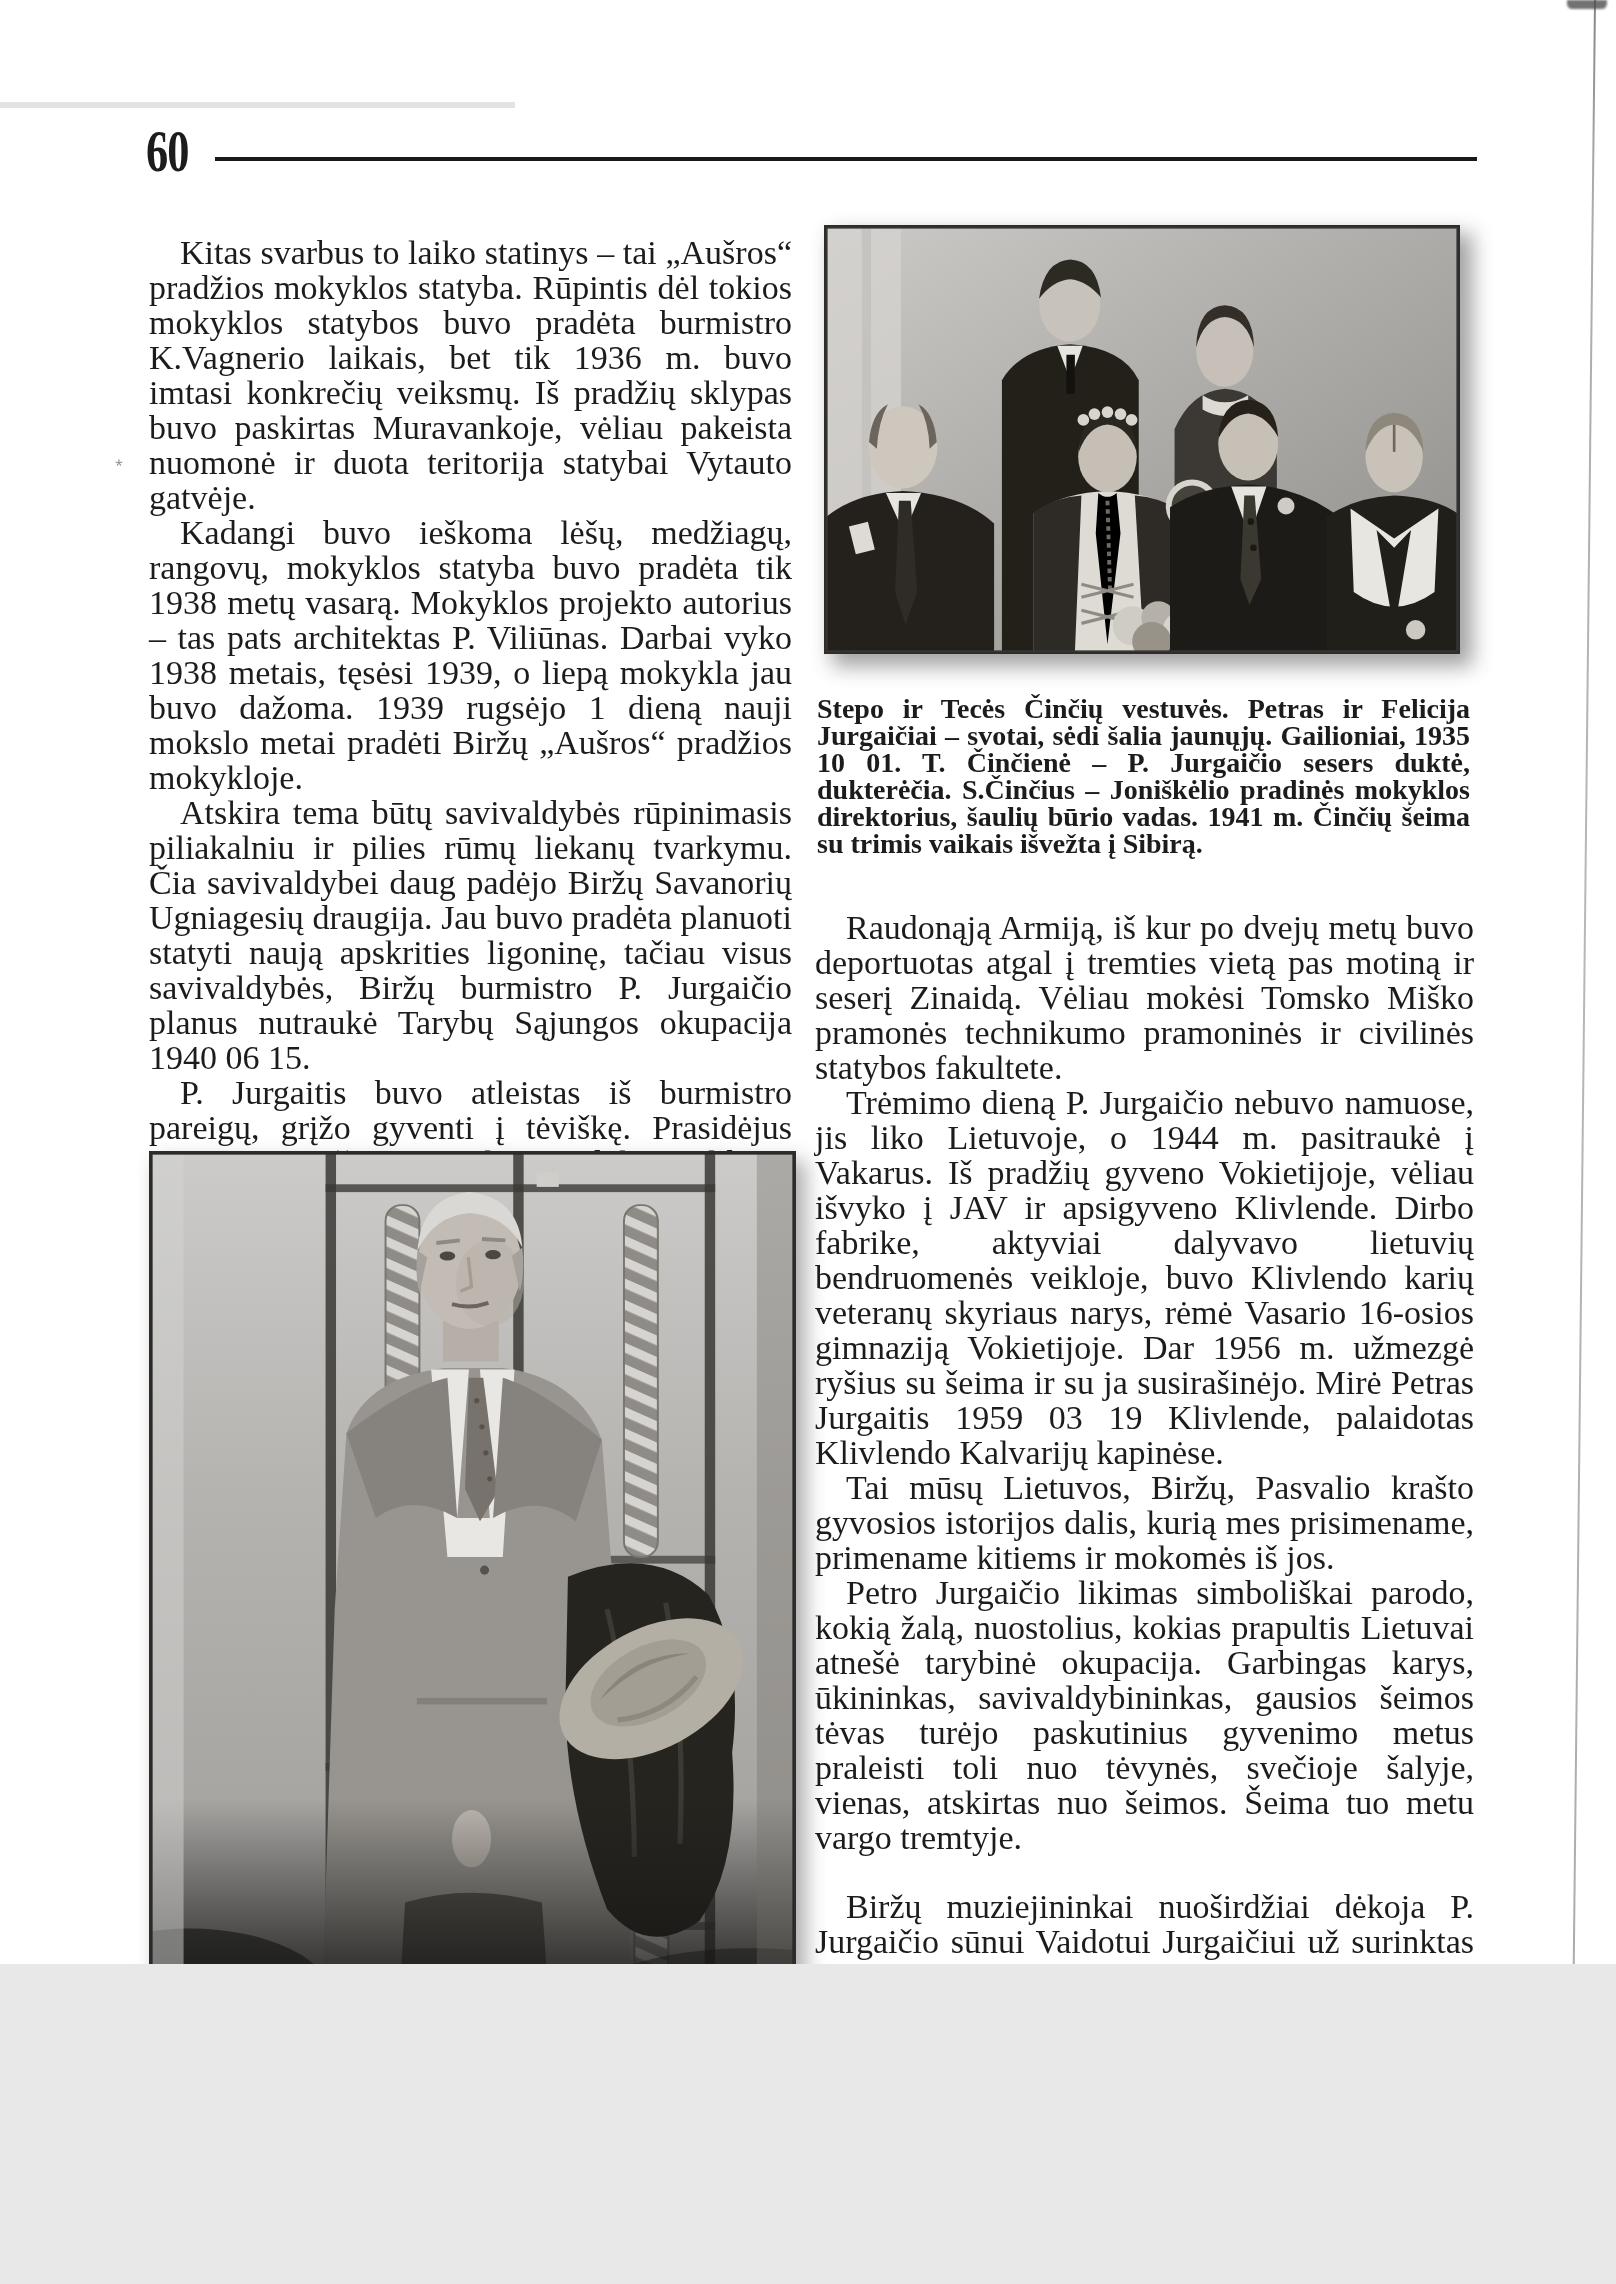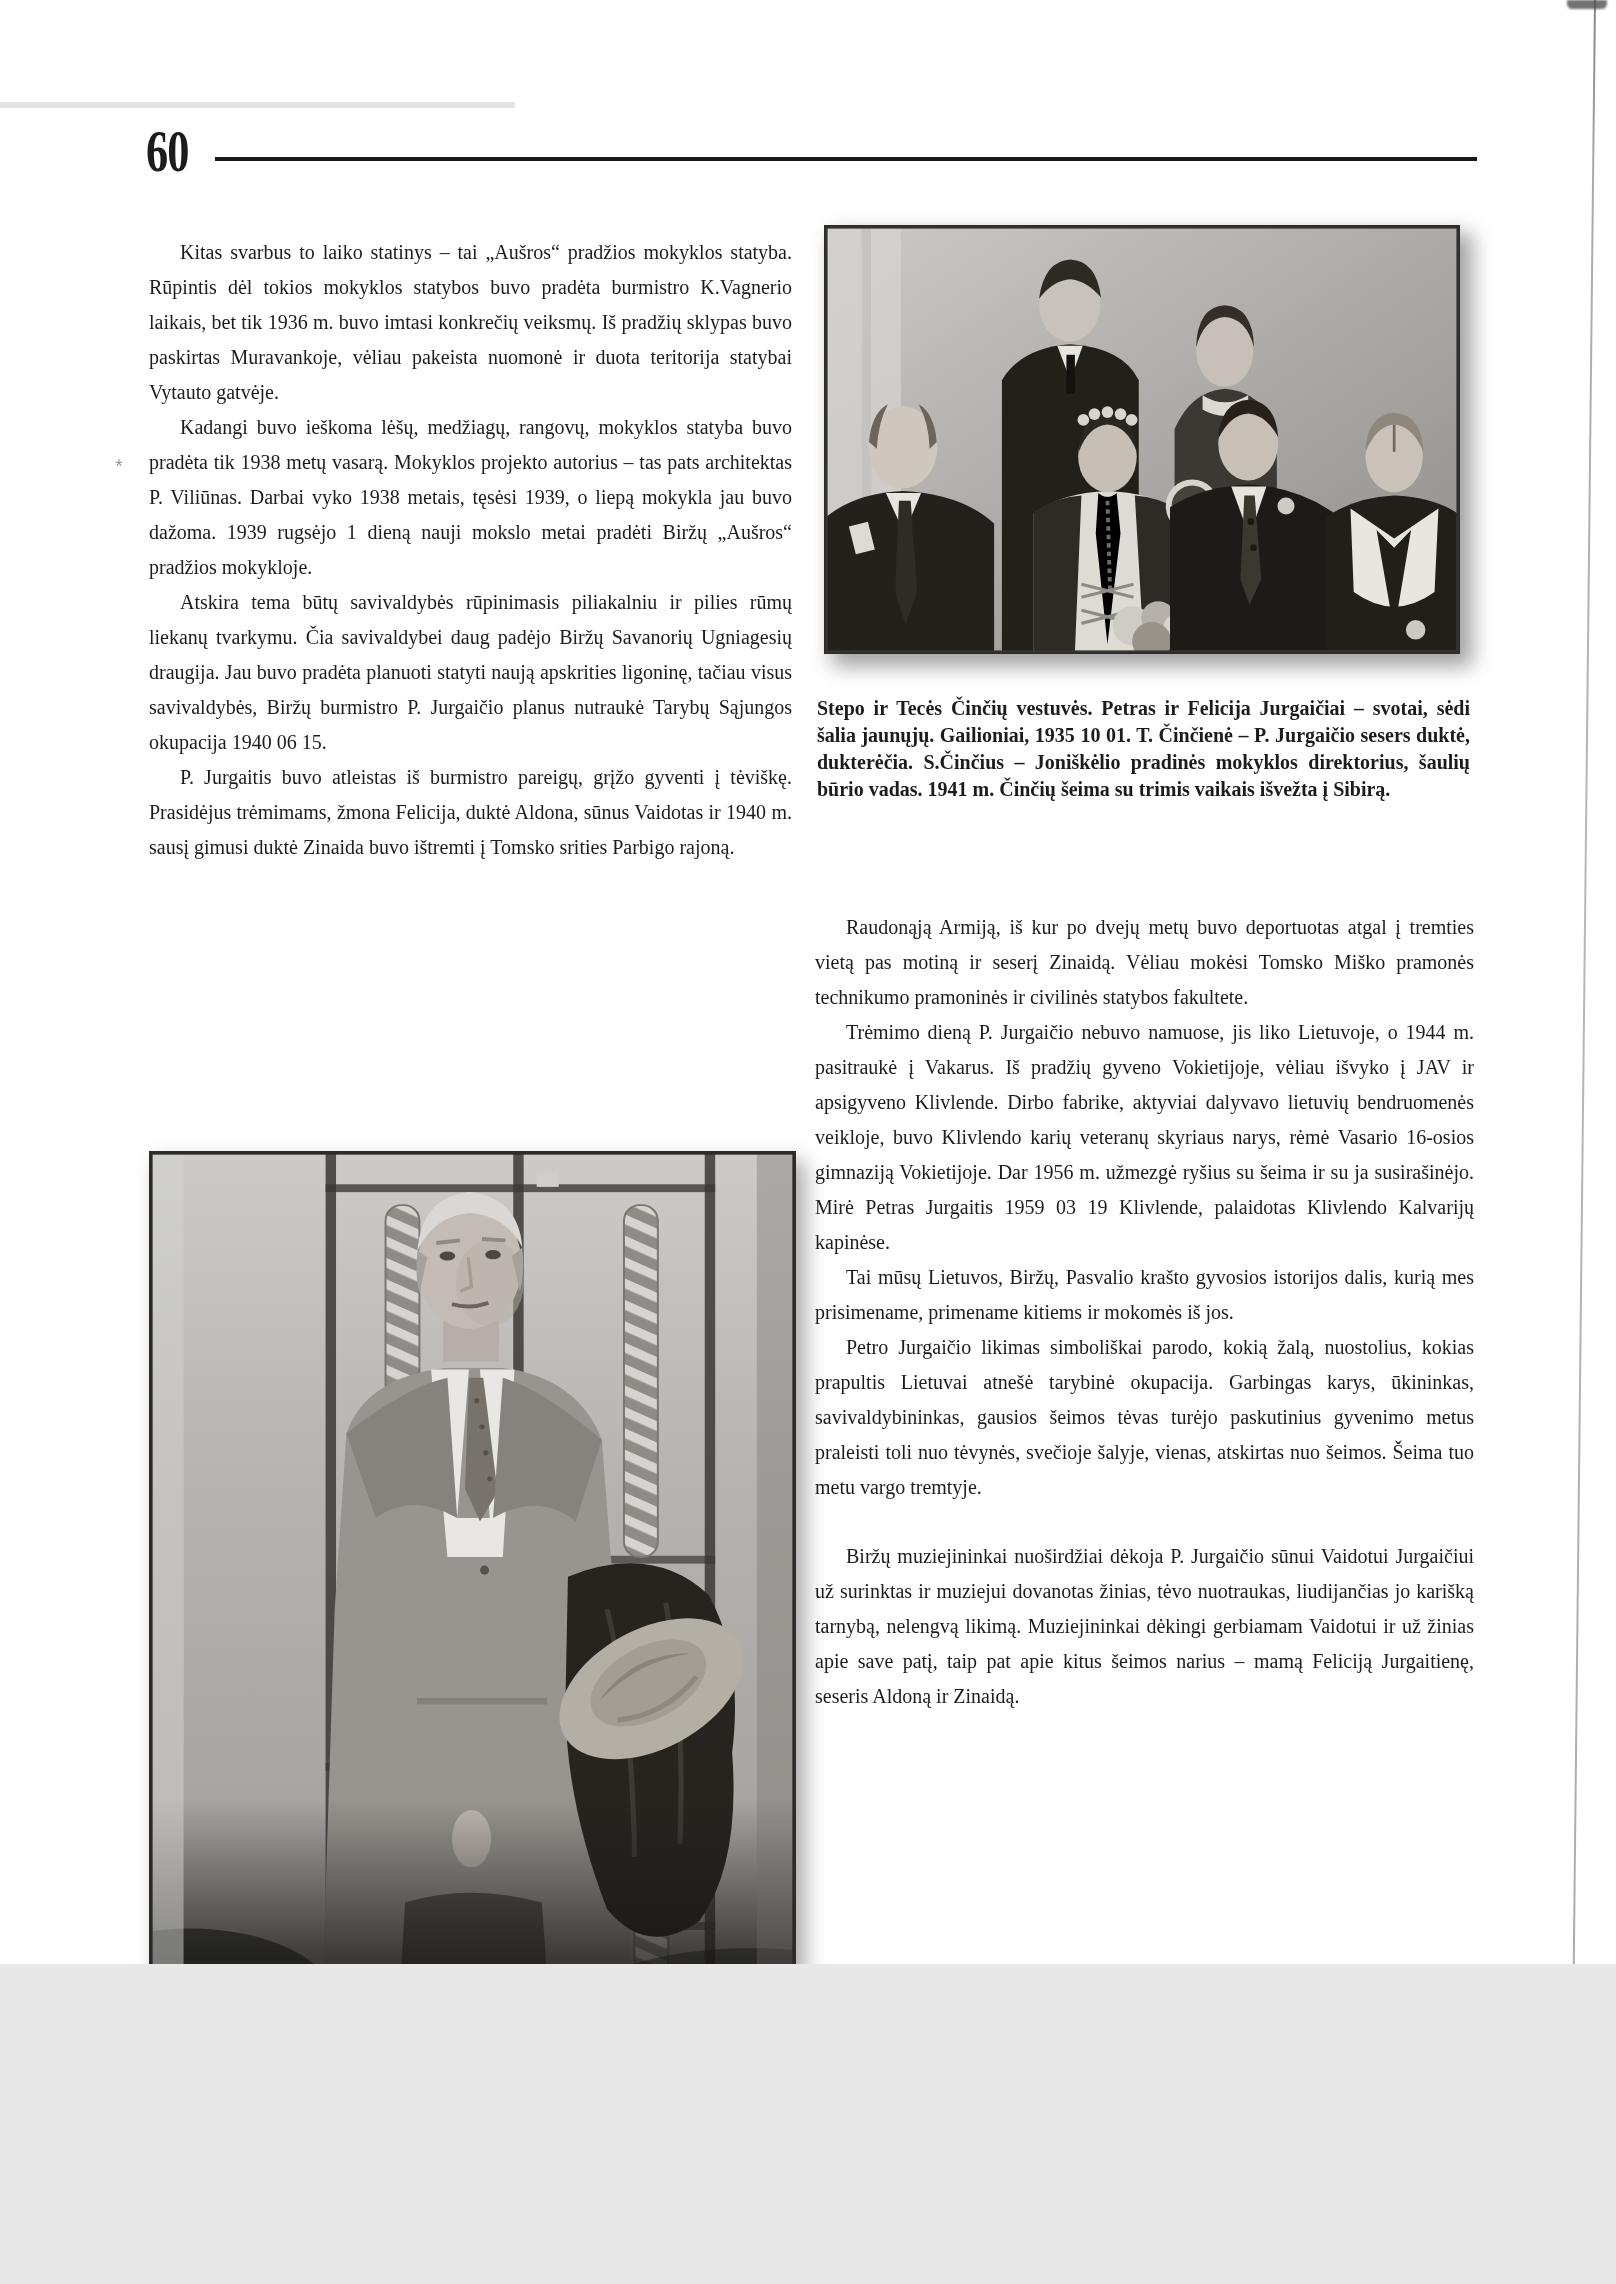--- a/index.html
+++ b/index.html
@@ -7,30 +7,30 @@
     position:relative;width:1616px;height:1964px;background:#ffffff;
     font-family:"Liberation Serif", serif;color:#1c1c1c;overflow:hidden;
   }
   .scan-streak{position:absolute;left:0;top:102px;width:515px;height:5.9px;background:#e3e3e1;}
   .page-number{
     position:absolute;left:146px;top:121px;font-size:60px;line-height:1;
     font-weight:700;transform:scaleX(.74);transform-origin:left top;letter-spacing:-1.3px;
   }
   .header-rule{position:absolute;left:215px;top:157px;width:1262px;height:3.9px;background:#191919;}
   .margin-mark{position:absolute;left:115px;top:448px;font-size:14.3px;color:#8d8d8d;}
-  .col{position:absolute;font-size:20px;line-height:35px;text-align:justify;}
+  .col{position:absolute;font-size:34px;line-height:35px;text-align:justify;}
   .col p{margin:0;text-indent:31px;}
   .col p.gap-before{margin-top:34px;}
   .left-col{left:149px;top:235px;width:643px;}
   .right-col{left:815px;top:874px;width:659px;margin-top:36px;}
   .photo-frame{position:absolute;border:2px solid #2e2d2b;background:#aaa;}
   .portrait-photo{left:149px;top:1151px;width:643px;height:859px;box-shadow:9px 11.7px 19.5px 1.3px rgba(45,45,45,.40);}
   .group-photo{left:824px;top:225px;width:632px;height:425px;box-shadow:10.4px 10.4px 19.5px 2.6px rgba(45,45,45,.45);}
   .photo-frame svg{display:block;width:100%;height:100%;}
-  .caption{position:absolute;font-weight:700;font-size:20px;line-height:27px;}
+  .caption{position:absolute;font-weight:700;font-size:28px;line-height:27px;}
   .caption-left{left:149px;top:2032px;width:643px;}
   .caption-right{left:817px;top:695px;width:653px;text-align:justify;}
   .gutter-line{
     position:absolute;left:1594px;top:0;width:2px;height:2291px;
     background:linear-gradient(#6f6f6f 0%,#9c9c9c 8%,#ababab 40%,#a2a2a2 70%,#9a9a9a 100%);
     transform:rotate(0.62deg);transform-origin:top center;opacity:.85;
   }
   .gutter-top-mark{
     position:absolute;left:1567px;top:0;width:40px;height:9px;background:#4f4f4f;
     border-radius:0 0 5.2px 5.2px;filter:blur(1.3px);opacity:.8;

